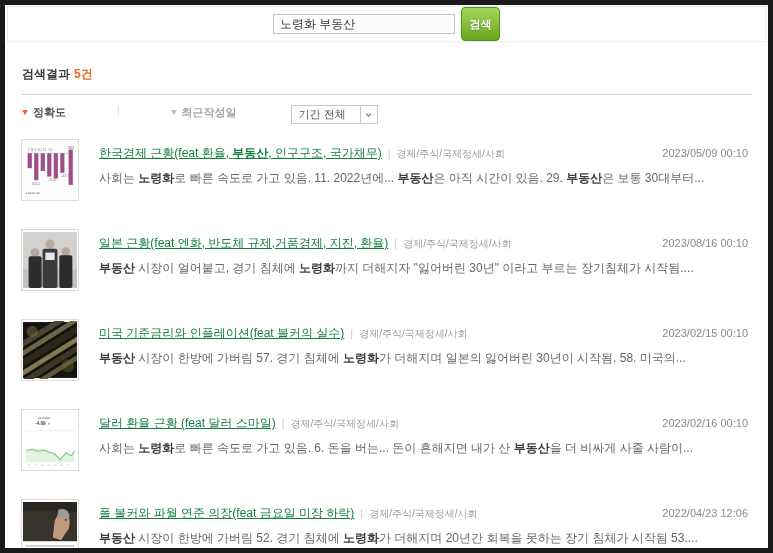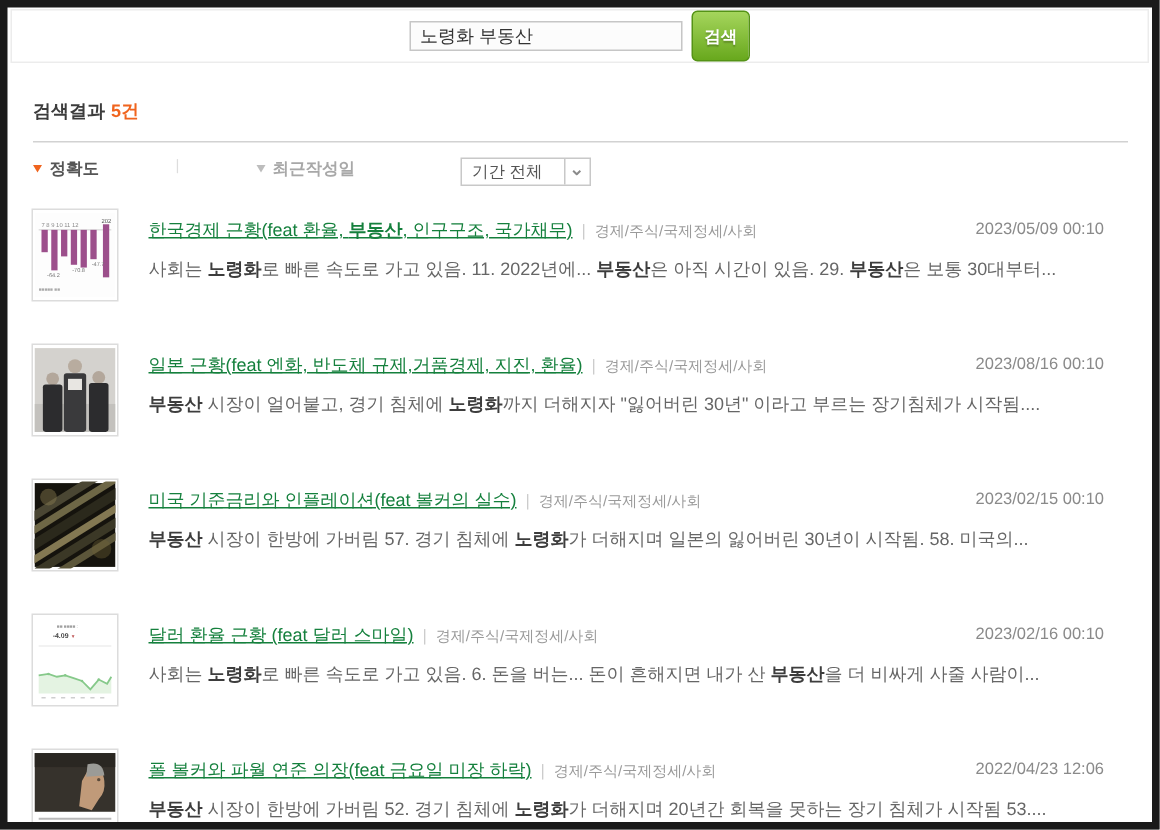--- a/index.html
+++ b/index.html
@@ -24,40 +24,40 @@
 
   
   .sort-bar { margin:10px 0 0 17px; display:flex; align-items:flex-start; font-size:11px; height:19px;gap:44px; }
   .sort-link { display:flex; align-items:center; text-decoration:none; cursor:pointer; }
   .tri { width:0; height:0; border-left:3.5px solid transparent; border-right:3.5px solid transparent;
     border-top:5px solid #f0641e; margin-right:5px; display:inline-block; }
   .tri.gray { border-top-color:#bdbdbd; }
   .sort-link .lbl { color:#555; font-weight:bold; }
   .sort-link.inactive .lbl { color:#a8a8a8; font-weight:bold; }
   .sort-sep { color:#ddd; margin:0 7px; font-size:10px; }
-  .period-select { margin-left:26px; height:19px; border:1px solid #c8c8c8; background:#fff;
+  .period-select { margin-left:10px; height:19px; border:1px solid #c8c8c8; background:#fff;
     display:flex; align-items:center; cursor:pointer; }
   .period-select .val { font-size:11px; color:#555; padding:0 14px 0 7px; min-width:50px; }
   .period-select .arrow-cell { width:17px; height:100%; border-left:1px solid #c8c8c8;
     display:flex; align-items:center; justify-content:center; }
   .chev { width:7px; height:4px; display:block; }
 
   
   .results-list { margin-top:15px; }
   .result-item { display:flex; padding:0 16px; margin-bottom:28px; height:62px; }
   .thumb { width:58px; height:62px; border:1px solid #dcdcdc; background:#fff; padding:1px;
     flex-shrink:0; display:block; cursor:pointer; }
   .thumb svg { width:100%; height:100%; display:block; }
   .result-content { flex:1; position:relative; margin-left:20px; padding-top:7px; }
   .title-row { font-size:12px; line-height:14px; white-space:nowrap; }
   .result-title { color:#15803d; text-decoration:underline; cursor:pointer; }
   .result-title b { font-weight:bold; }
   .title-cat-sep { color:#ccc; margin:0 6px; font-size:11px; }
   .result-category { color:#9a9a9a; font-size:10px; text-decoration:none; cursor:pointer; }
-  .result-date { position:absolute; right:16px; top:8px; font-size:11px; color:#8a8a8a; }
+  .result-date { position:absolute; right:4px; top:8px; font-size:11px; color:#8a8a8a; }
   .result-desc { margin-top:9px; font-size:12px; color:#666; line-height:1.35; white-space:nowrap;
     overflow:hidden; }
   .result-desc b { font-weight:bold; color:#3d3d3d; }
 </style>
 </head>
 <body>
 
 <div class="frame">
   <div class="page">
 

